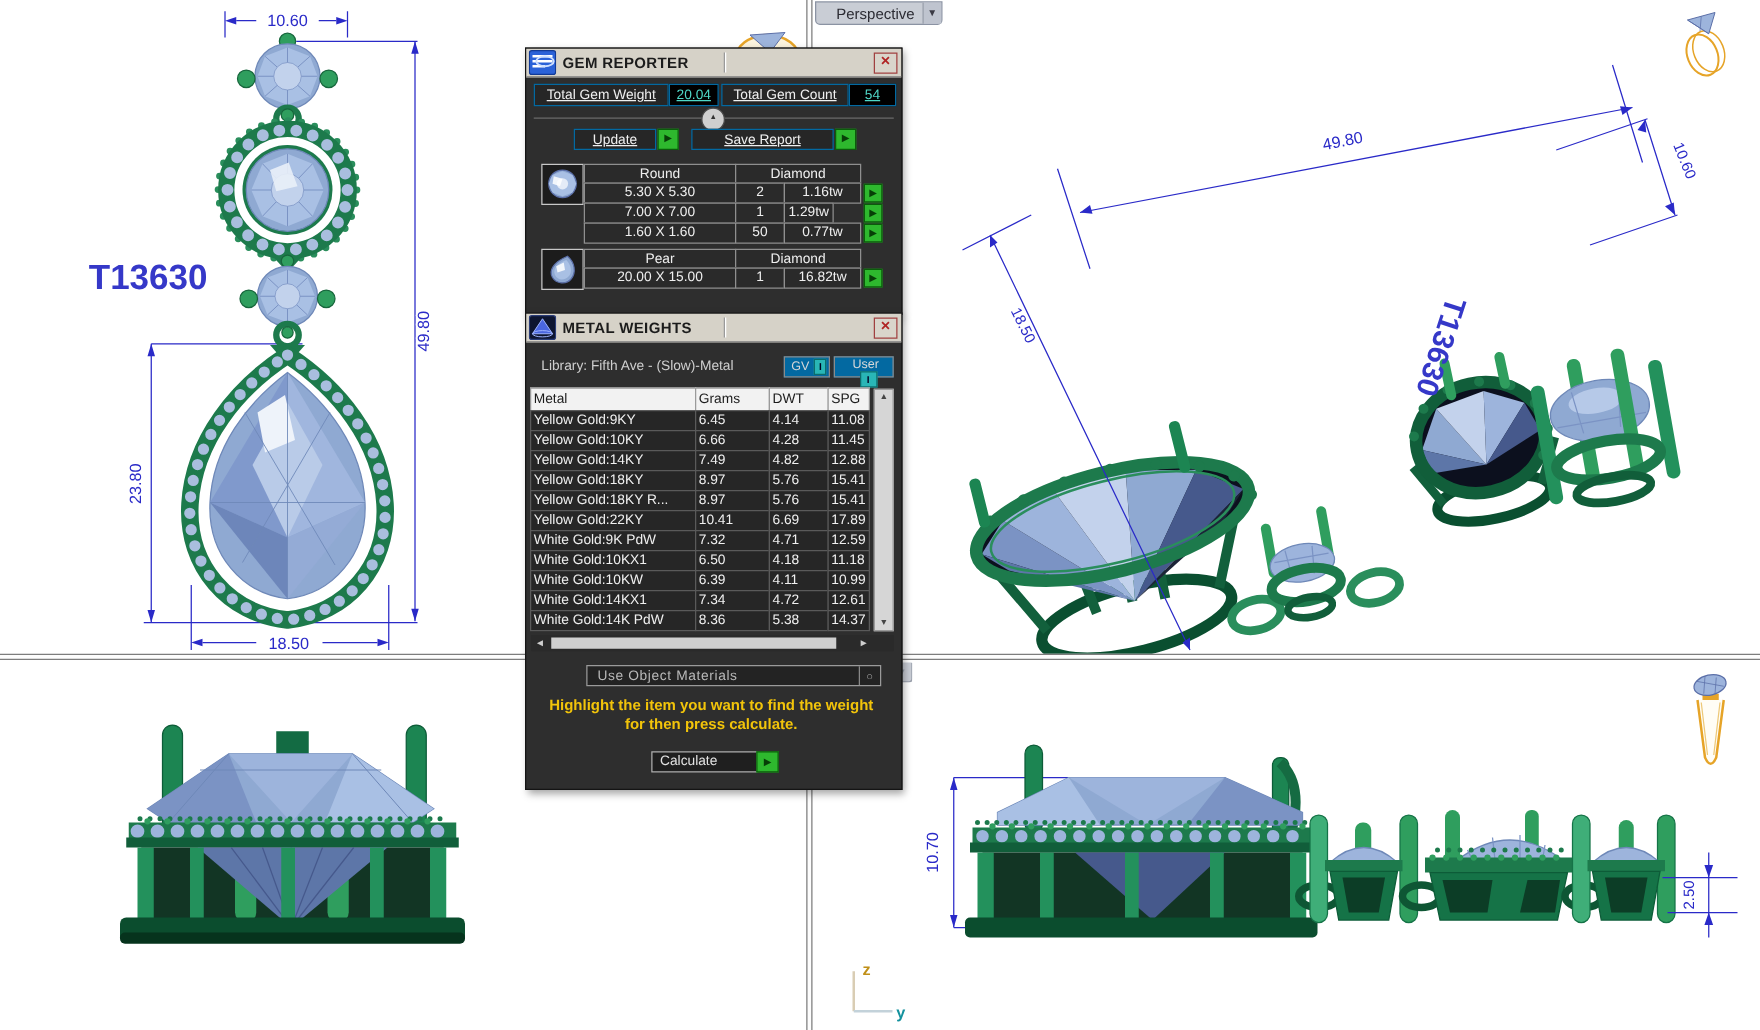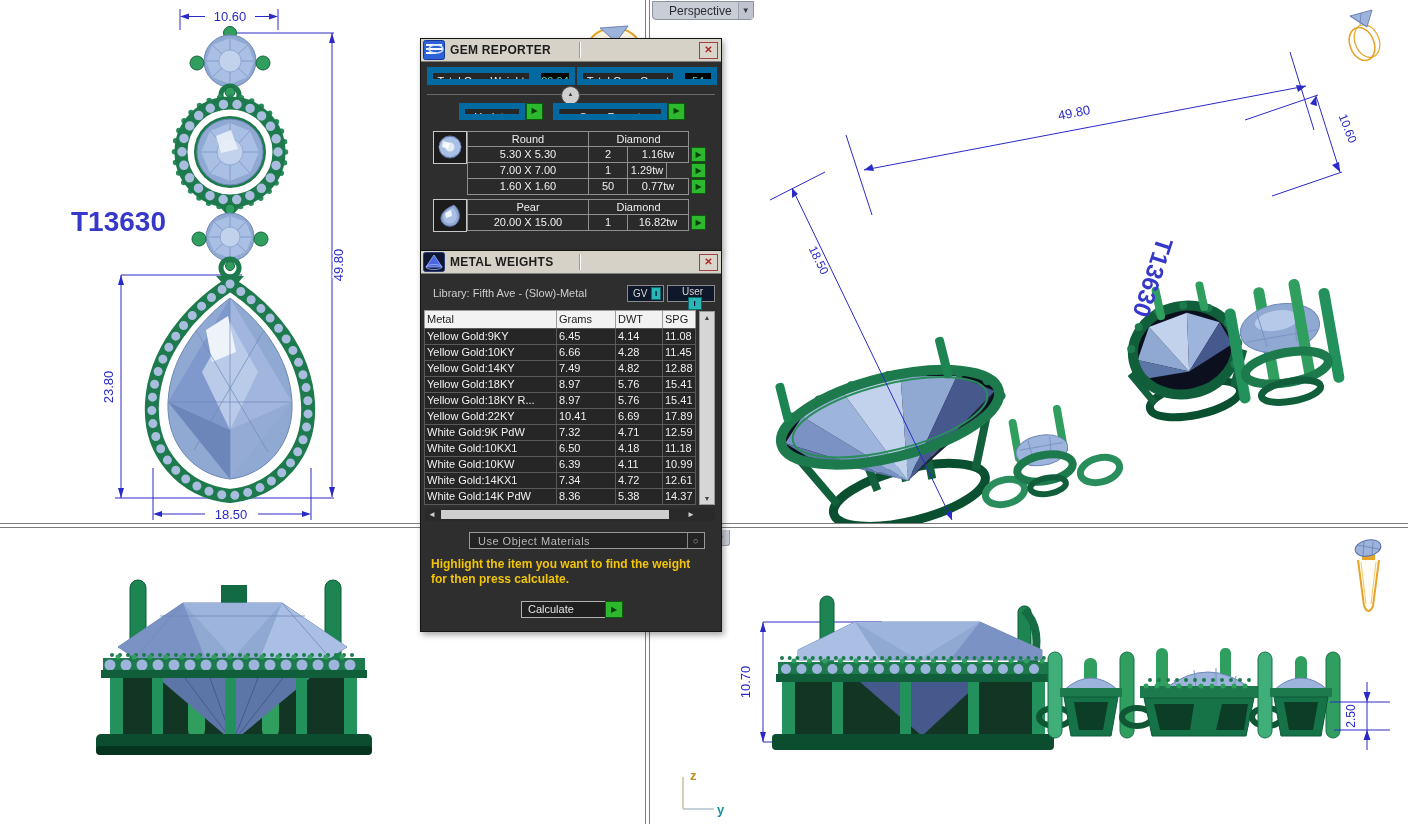--- a/index.html
+++ b/index.html
@@ -22,34 +22,34 @@
   
   .panel{position:absolute;background:#2e2e2e;border:1px solid #141414;box-shadow:2px 3px 6px rgba(0,0,0,0.35);}
   .titlebar{position:relative;height:22px;background:#d6d2c8;border-bottom:1px solid #7e7e7e;
             display:flex;align-items:center;}
   .titlebar .ticon{width:22px;height:20px;margin:0 5px 0 2px;flex:0 0 auto;}
   .title-text{font-weight:bold;font-size:12px;color:#1c1c1c;letter-spacing:0.3px;}
   .tdiv{position:absolute;left:158px;top:3px;bottom:3px;width:1px;background:#9a9a9a;box-shadow:1px 0 0 #ffffff;}
   .closebtn{position:absolute;right:3px;top:3px;width:17px;height:15px;background:#d9d5cb;
             border:1px solid #a04040;color:#b02424;font-size:10px;font-weight:bold;text-align:center;
             line-height:14px;cursor:default;}
-  .dbox{position:absolute;box-sizing:border-box;border:6px solid #0369a1;background:#262626;color:#f0f0f0;
-        font-size:11px;text-align:center;line-height:16px;white-space:nowrap;overflow:hidden;}
+  .dbox{position:absolute;box-sizing:border-box;border:1px solid #0369a1;background:#262626;color:#f0f0f0;
+        font-size:11px;text-align:center;line-height:16px;white-space:nowrap;overflow:hidden;text-decoration:underline;}
   .valbox{background:#000000;color:#4fd8c8;}
   .greenbtn{position:absolute;box-sizing:border-box;background:#2eb82e;border:1px solid #0b5c0b;
         color:#073f07;font-size:8px;text-align:center;line-height:14px;}
   .collapse-line{position:absolute;left:6px;right:6px;height:1px;background:#6a6a6a;}
   .collapse-knob{position:absolute;width:17px;height:17px;border-radius:50%;background:#cfcfcf;
         border:1px solid #4a4a4a;color:#333;font-size:6px;text-align:center;line-height:15px;}
   .gcell{position:absolute;box-sizing:border-box;border:1px solid #8f8f8f;background:#2a2a2a;color:#efefef;
         font-size:11px;text-align:center;line-height:14px;white-space:nowrap;overflow:hidden;}
   .gemimg{position:absolute;box-sizing:border-box;border:1px solid #c8c8c8;background:#1c1c1c;}
   
   .mw-lib{position:absolute;left:12px;top:36px;font-size:11px;color:#cfcfcf;}
-  .togglebtn{position:absolute;box-sizing:border-box;height:17px;border:1px solid #8a8a8a;background:#0f172a;
+  .togglebtn{position:absolute;box-sizing:border-box;height:17px;border:1px solid #8a8a8a;background:#0369a1;
         color:#d8d8d8;font-size:10px;display:flex;align-items:center;padding:0 2px 0 5px;}
   .togglebtn .tg{width:12px;height:11px;background:#29b6b6;color:#002;font-size:8px;font-weight:bold;
         text-align:center;line-height:11px;margin-left:4px;border:1px solid #0c6c6c;}
   .mw-table{position:absolute;left:4px;top:60px;width:290px;}
   .mw-row{display:flex;}
   .mw-cell{box-sizing:border-box;border:1px solid #5a5a5a;margin:-1px 0 0 -1px;background:#262626;
         color:#f0f0f0;font-size:11px;line-height:14px;height:17px;padding-left:2px;white-space:nowrap;overflow:hidden;}
   .mw-head .mw-cell{background:#f2f2f2;color:#1b1b1b;height:19px;line-height:17px;border-color:#9a9a9a;}
   .c1{width:133px;} .c2{width:60px;} .c3{width:48px;} .c4{width:34px;}
   .vscroll{position:absolute;left:278px;top:60px;width:16px;height:194px;background:#d6d6d6;
@@ -60,21 +60,21 @@
         font-size:8px;}
   .hscroll .la{position:absolute;left:3px;top:2px;}
   .hscroll .ra{position:absolute;left:262px;top:2px;}
   .hscroll .thumb{position:absolute;left:16px;top:2px;width:228px;height:9px;background:#cfcfcf;}
   .usemat{position:absolute;left:48px;top:281px;width:236px;height:17px;box-sizing:border-box;
         border:1px solid #9a9a9a;background:#232323;color:#b9b9b9;font-size:11px;letter-spacing:0.5px;
         display:flex;align-items:center;}
   .usemat .umlabel{flex:1;padding-left:8px;white-space:nowrap;overflow:hidden;}
   .usemat .radio{width:16px;height:100%;border-left:1px solid #888;color:#aaa;font-size:9px;
         display:flex;align-items:center;justify-content:center;}
-  .hint{position:absolute;left:10px;top:306px;width:276px;color:#f2c40a;
+  .hint{position:absolute;left:10px;top:306px;width:276px;text-align:center;color:#f2c40a;
         font-weight:bold;font-size:12px;line-height:15px;}
   .calcbtn{position:absolute;left:100px;top:350px;width:85px;height:17px;box-sizing:border-box;
         border:1px solid #b0b0b0;background:#1f1f1f;color:#e2e2e2;font-size:11px;line-height:15px;
         padding-left:6px;}
   text{font-family:"Liberation Sans", sans-serif;}
 </style>
 </head>
 <body>
 
 <div id="canvas">

